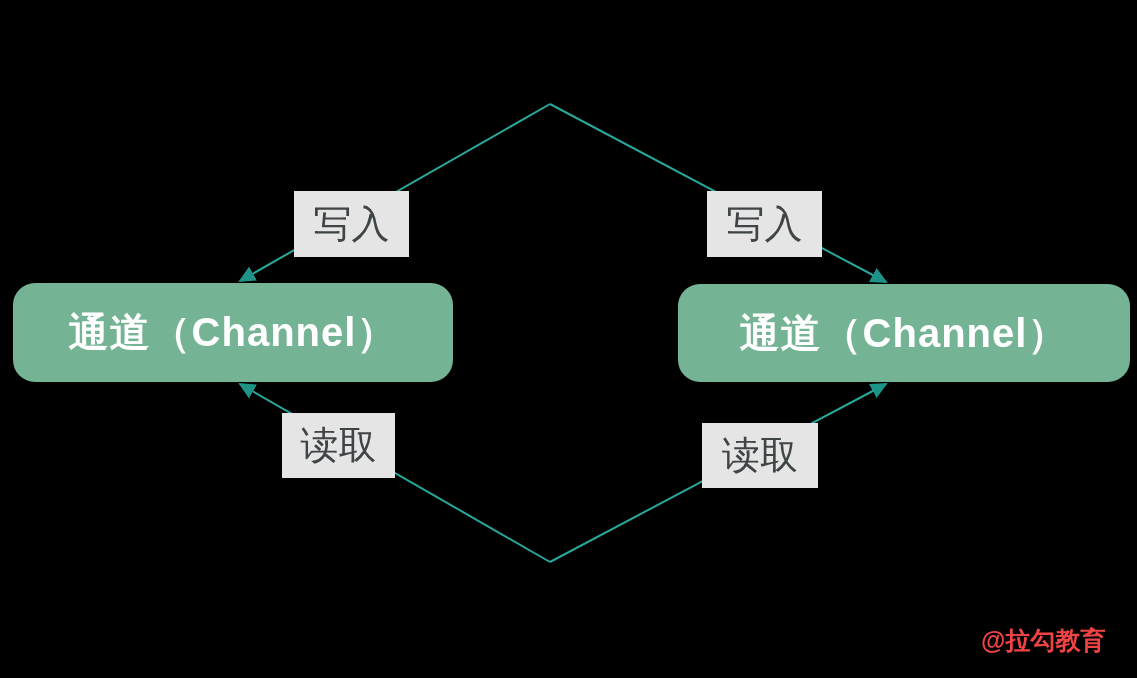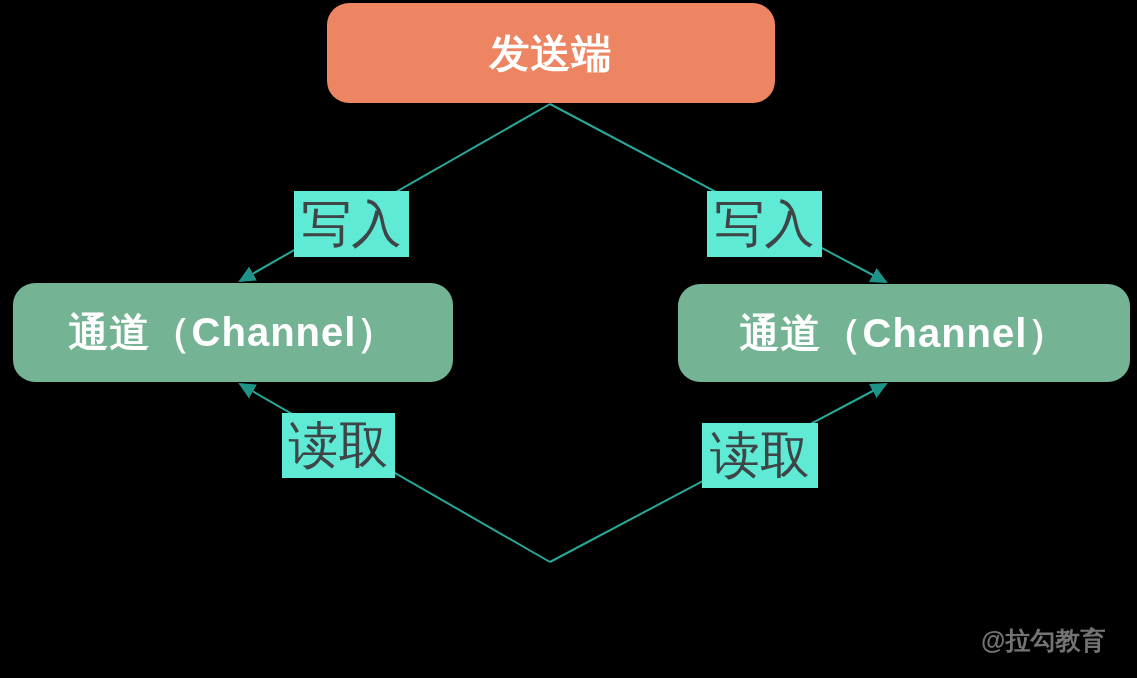--- a/index.html
+++ b/index.html
@@ -13,49 +13,48 @@
     position:absolute; display:flex; align-items:center; justify-content:center;
     color:#FFFFFF; font-size:40px; font-weight:700; border-radius:22px;
     letter-spacing:1px;
   }
   .node-sender   { left:327px; top:3px;   width:448px; height:100px; background:#ED8462; }
   .node-ch-left  { left:13px;  top:283px; width:440px; height:99px;  background:#74B494; }
   .node-ch-right { left:678px; top:284px; width:452px; height:98px;  background:#74B494; }
   .node-receiver { left:322px; top:563px; width:455px; height:99px;  background:#8F94AD; }
   .edge-label {
     position:absolute; display:flex; align-items:center; justify-content:center;
-    background:#5eead4; color:#3F4447; font-size:50px; font-weight:500;
+    background:#e5e5e5; color:#3F4447; font-size:38px; font-weight:500;
   }
   .el-write-left  { left:294px; top:191px; width:115px; height:66px; }
   .el-write-right { left:707px; top:191px; width:115px; height:66px; }
   .el-read-left   { left:282px; top:413px; width:113px; height:65px; }
   .el-read-right  { left:702px; top:423px; width:116px; height:65px; }
   .watermark {
     position:absolute; left:981px; top:624px; width:130px; height:30px;
-    color:#737373; font-size:25px; font-weight:700; white-space:nowrap;
+    color:#ef4444; font-size:25px; font-weight:700; white-space:nowrap;
   }
 </style>
 </head>
 <body>
 
 <div class="stage">
 
   <svg class="edges-layer" viewBox="0 0 1137 678" xmlns="http://www.w3.org/2000/svg">
     <defs>
       <marker id="arrowhead" markerUnits="userSpaceOnUse" markerWidth="18" markerHeight="16" refX="15" refY="8" orient="auto">
         <path d="M0,0 L17,8 L0,16 Z" fill="#1E9488"></path>
       </marker>
     </defs>
     <line x1="550" y1="104" x2="240" y2="281" marker-end="url(#arrowhead)"></line>
     <line x1="550" y1="104" x2="886" y2="282" marker-end="url(#arrowhead)"></line>
     <line x1="550" y1="562" x2="240" y2="384" marker-end="url(#arrowhead)"></line>
     <line x1="550" y1="562" x2="886" y2="384" marker-end="url(#arrowhead)"></line>
   </svg>
 
-  <div class="node node-sender">发送端</div>
 
   <div class="node node-ch-left">通道（Channel）</div>
 
   <div class="node node-ch-right">通道（Channel）</div>
 
 
   <div class="edge-label el-write-left">写入</div>
 
   <div class="edge-label el-write-right">写入</div>
 

